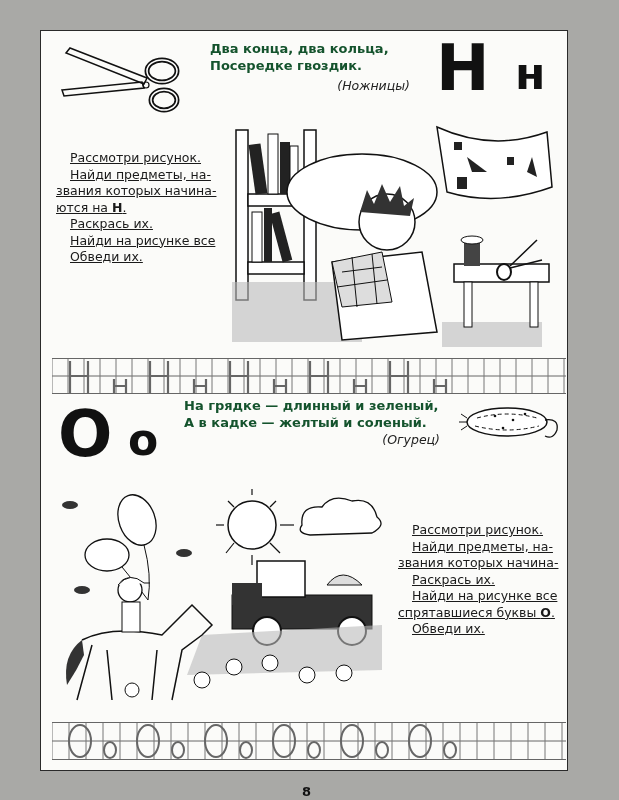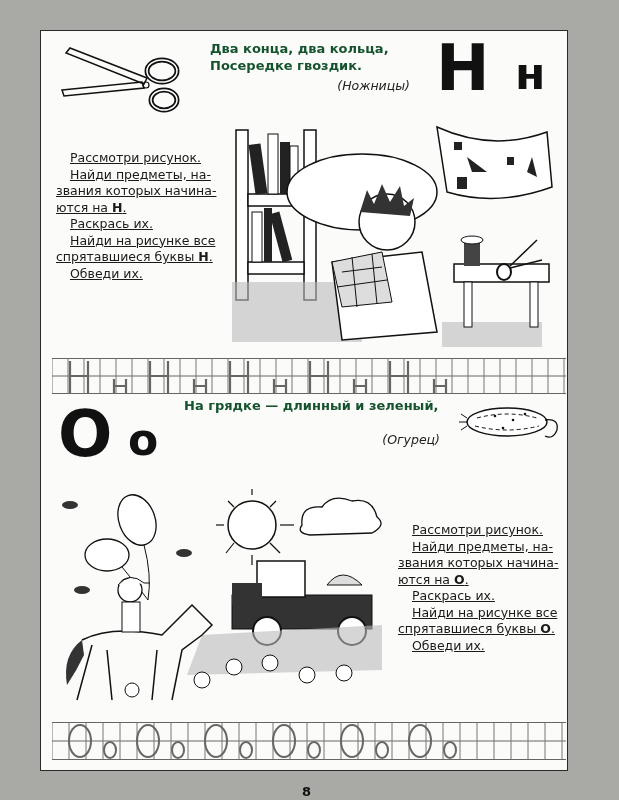--- a/index.html
+++ b/index.html
@@ -49,21 +49,20 @@
 <div class="abs bigletter" style="left:436px;top:32px;font-size:64px;line-height:72px;">Н</div>
 <div class="abs bigletter" style="left:515px;top:46px;font-size:44px;line-height:56px;">н</div>
 
 <div class="abs instr" style="left:56px;top:150px;width:170px;">
   <p class="ind">Рассмотри рисунок.</p>
   <p class="ind">Найди предметы, на-</p>
   <p>звания которых начина-</p>
   <p><span>ются на </span><b>Н</b><span>.</span></p>
   <p class="ind">Раскрась их.</p>
   <p class="ind">Найди на рисунке все</p>
-  <p><span>спрятавшиеся буквы </span><b>Н</b><span>.</span></p>
   <p class="ind">Обведи их.</p>
 </div>
 
 <div class="abs" style="left:232px;top:112px;">
   <svg width="325" height="235" viewBox="0 0 325 235">
 
     <rect x="4" y="18" width="12" height="170" fill="#fff" stroke="#111" stroke-width="1.5"></rect>
     <rect x="72" y="18" width="12" height="170" fill="#fff" stroke="#111" stroke-width="1.5"></rect>
     <rect x="16" y="82" width="56" height="12" fill="#fff" stroke="#111" stroke-width="1.5"></rect>
     <rect x="16" y="150" width="56" height="12" fill="#fff" stroke="#111" stroke-width="1.5"></rect>
@@ -157,20 +156,21 @@
         <path d="M382 20 V34 M394 20 V34 M382 27 H394"></path>
     </g>
   </svg>
 </div>
 
 <div class="abs bigletter" style="left:58px;top:398px;font-size:64px;line-height:72px;">О</div>
 <div class="abs bigletter" style="left:128px;top:412px;font-size:44px;line-height:56px;">о</div>
 
 <div class="abs riddle" style="left:184px;top:397px;">
   <div>На грядке — длинный и зеленый,</div>
+  <div>А в кадке — желтый и соленый.</div>
 </div>
 <div class="abs answer" style="left:330px;top:432px;width:110px;">(Огурец)</div>
 
 <div class="abs" style="left:455px;top:400px;">
   <svg width="110" height="50" viewBox="0 0 110 50">
     <ellipse cx="52" cy="22" rx="40" ry="14" fill="#fff" stroke="#111" stroke-width="1.5"></ellipse>
     <path d="M22 18 Q52 10 82 18 M20 26 Q52 34 84 26" stroke="#111" stroke-dasharray="4 3" fill="none"></path>
     <circle cx="40" cy="16" r="1.3" fill="#111"></circle>
       <circle cx="58" cy="20" r="1.3" fill="#111"></circle>
       <circle cx="70" cy="14" r="1.3" fill="#111"></circle>
@@ -231,21 +231,20 @@
         <circle cx="292" cy="198" r="8"></circle>
         <circle cx="80" cy="215" r="7"></circle>
     </g>
   </svg>
 </div>
 
 <div class="abs instr" style="left:398px;top:522px;width:170px;">
   <p class="ind">Рассмотри рисунок.</p>
   <p class="ind">Найди предметы, на-</p>
   <p>звания которых начина-</p>
-  <p><span>ются на </span><b>О</b><span>.</span></p>
   <p class="ind">Раскрась их.</p>
   <p class="ind">Найди на рисунке все</p>
   <p><span>спрятавшиеся буквы </span><b>О</b><span>.</span></p>
   <p class="ind">Обведи их.</p>
 </div>
 
 <div class="grid" style="left:52px;top:722px;width:514px;height:36px;">
   <svg width="514" height="36" viewBox="0 0 514 36">
     <line x1="0" y1="18" x2="514" y2="18" stroke="#666" stroke-width="1"></line>
     <g stroke="#777" stroke-width="1">

